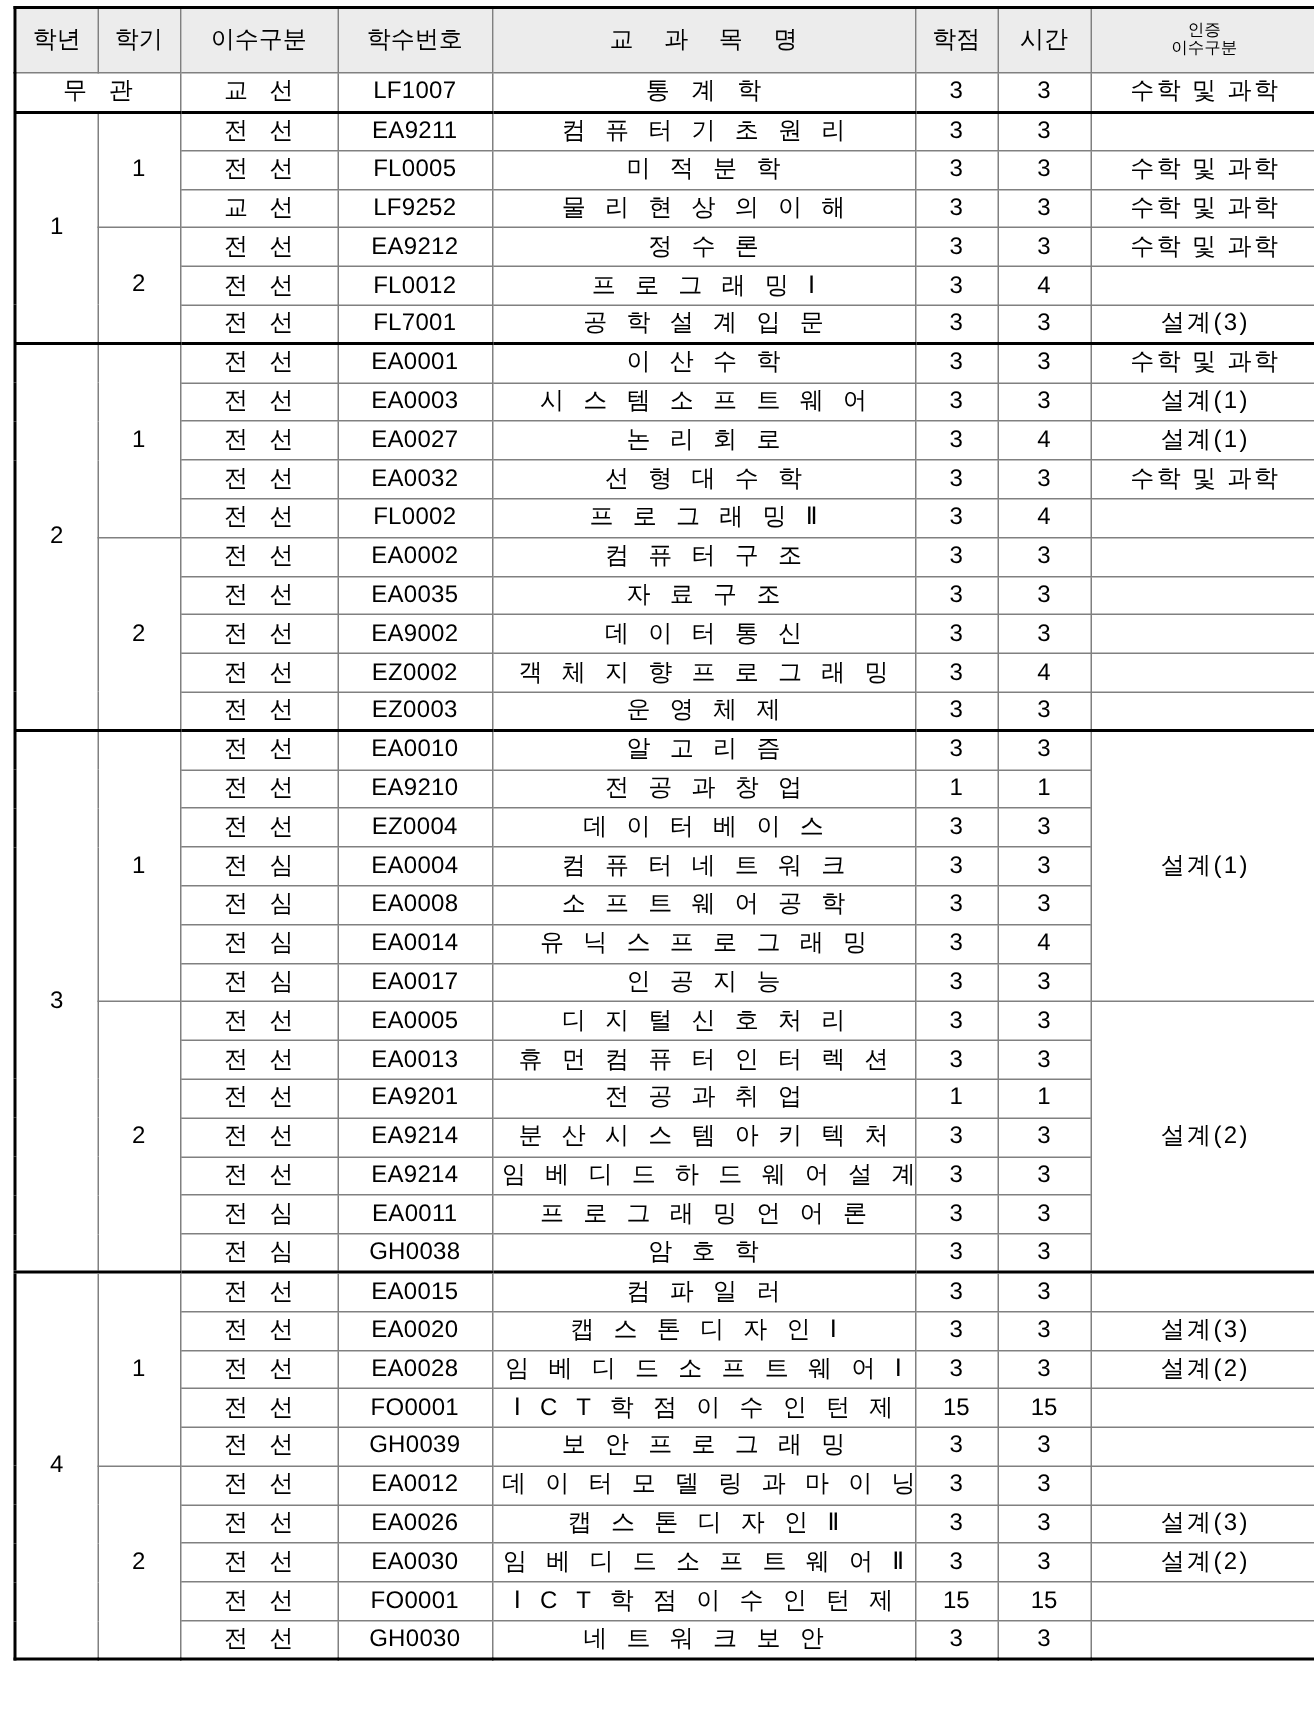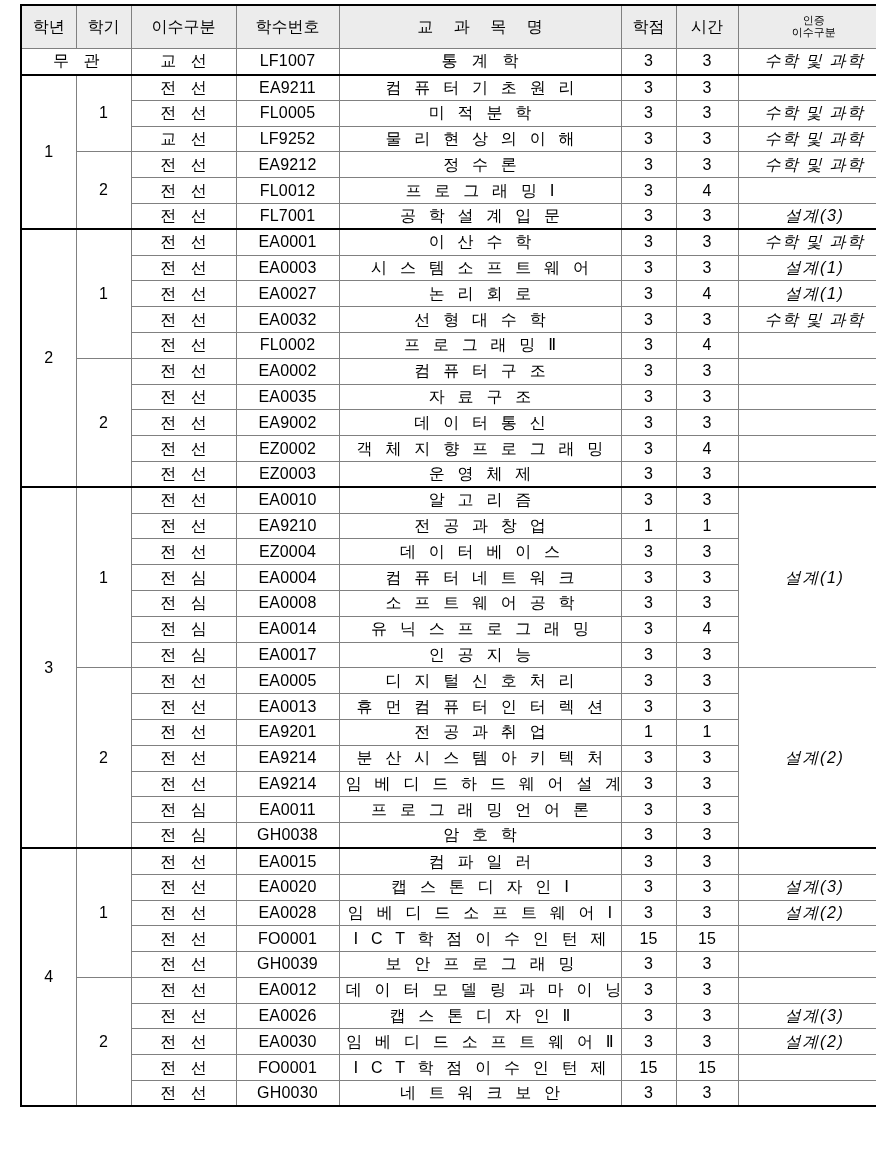--- a/index.html
+++ b/index.html
@@ -5,21 +5,21 @@
 <style>
   html,body{margin:0;padding:0;background:#ffffff;}
   body{
     font-family:"Liberation Sans","DejaVu Sans",sans-serif;
     -webkit-font-smoothing:none;
   }
   #sheet{
     width:699px;
     height:1157px;
     box-sizing:border-box;
-    padding:4px 3px 4px 20px;
+    padding:4px 3px 4px 9px;
     background:#fff;
     position:relative;
   }
   table.curriculum{
     border-collapse:collapse;
     table-layout:fixed;
     width:869px;
     border:2px solid #000;
   }
   table.curriculum td,table.curriculum th{
@@ -72,21 +72,21 @@
   tbody tr.r-free{height:26px;}
 
   
   td.thick-top,tr.yearstart>td{border-top:2px solid #000;}
   td.semdiv{border-top:1.6px solid #6e6e6e;}
 
   
   .sp{letter-spacing:4.2px;text-indent:4.2px;display:inline-block;}
   .sp-free{letter-spacing:5px;text-indent:5px;display:inline-block;}
   .sp-type{letter-spacing:5px;text-indent:5px;display:inline-block;}
-  .sp-cert{letter-spacing:1.6px;text-indent:1.6px;display:inline-block;font-style:italic;}
+  .sp-cert{letter-spacing:1.6px;text-indent:1.6px;display:inline-block;}
 
   td.code{font-size:16px;letter-spacing:0.2px;margin-left:44px;}
   td.num{font-size:16px;}
   td.yearcell{font-size:17px;}
   td.semcell{font-size:16px;}
   td.certcell{font-size:15px;}
 </style>
 </head>
 <body>
 

